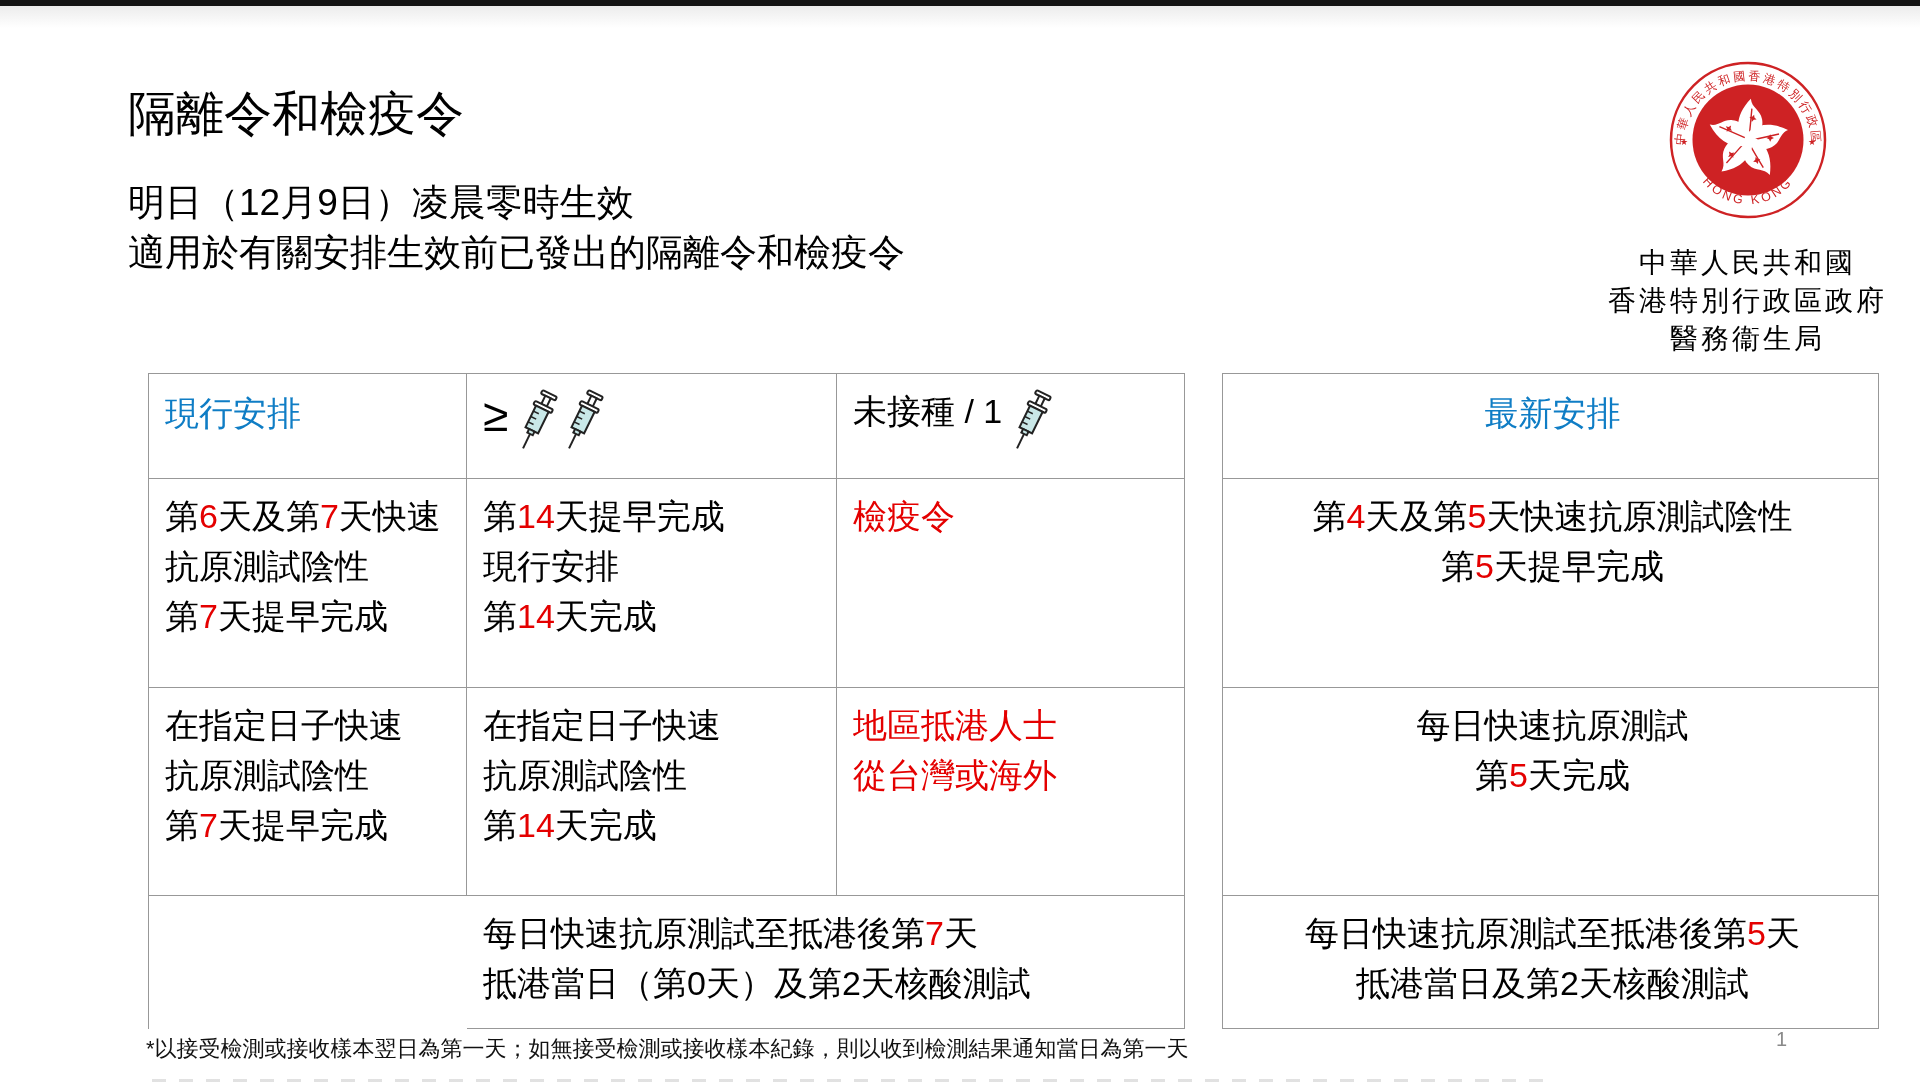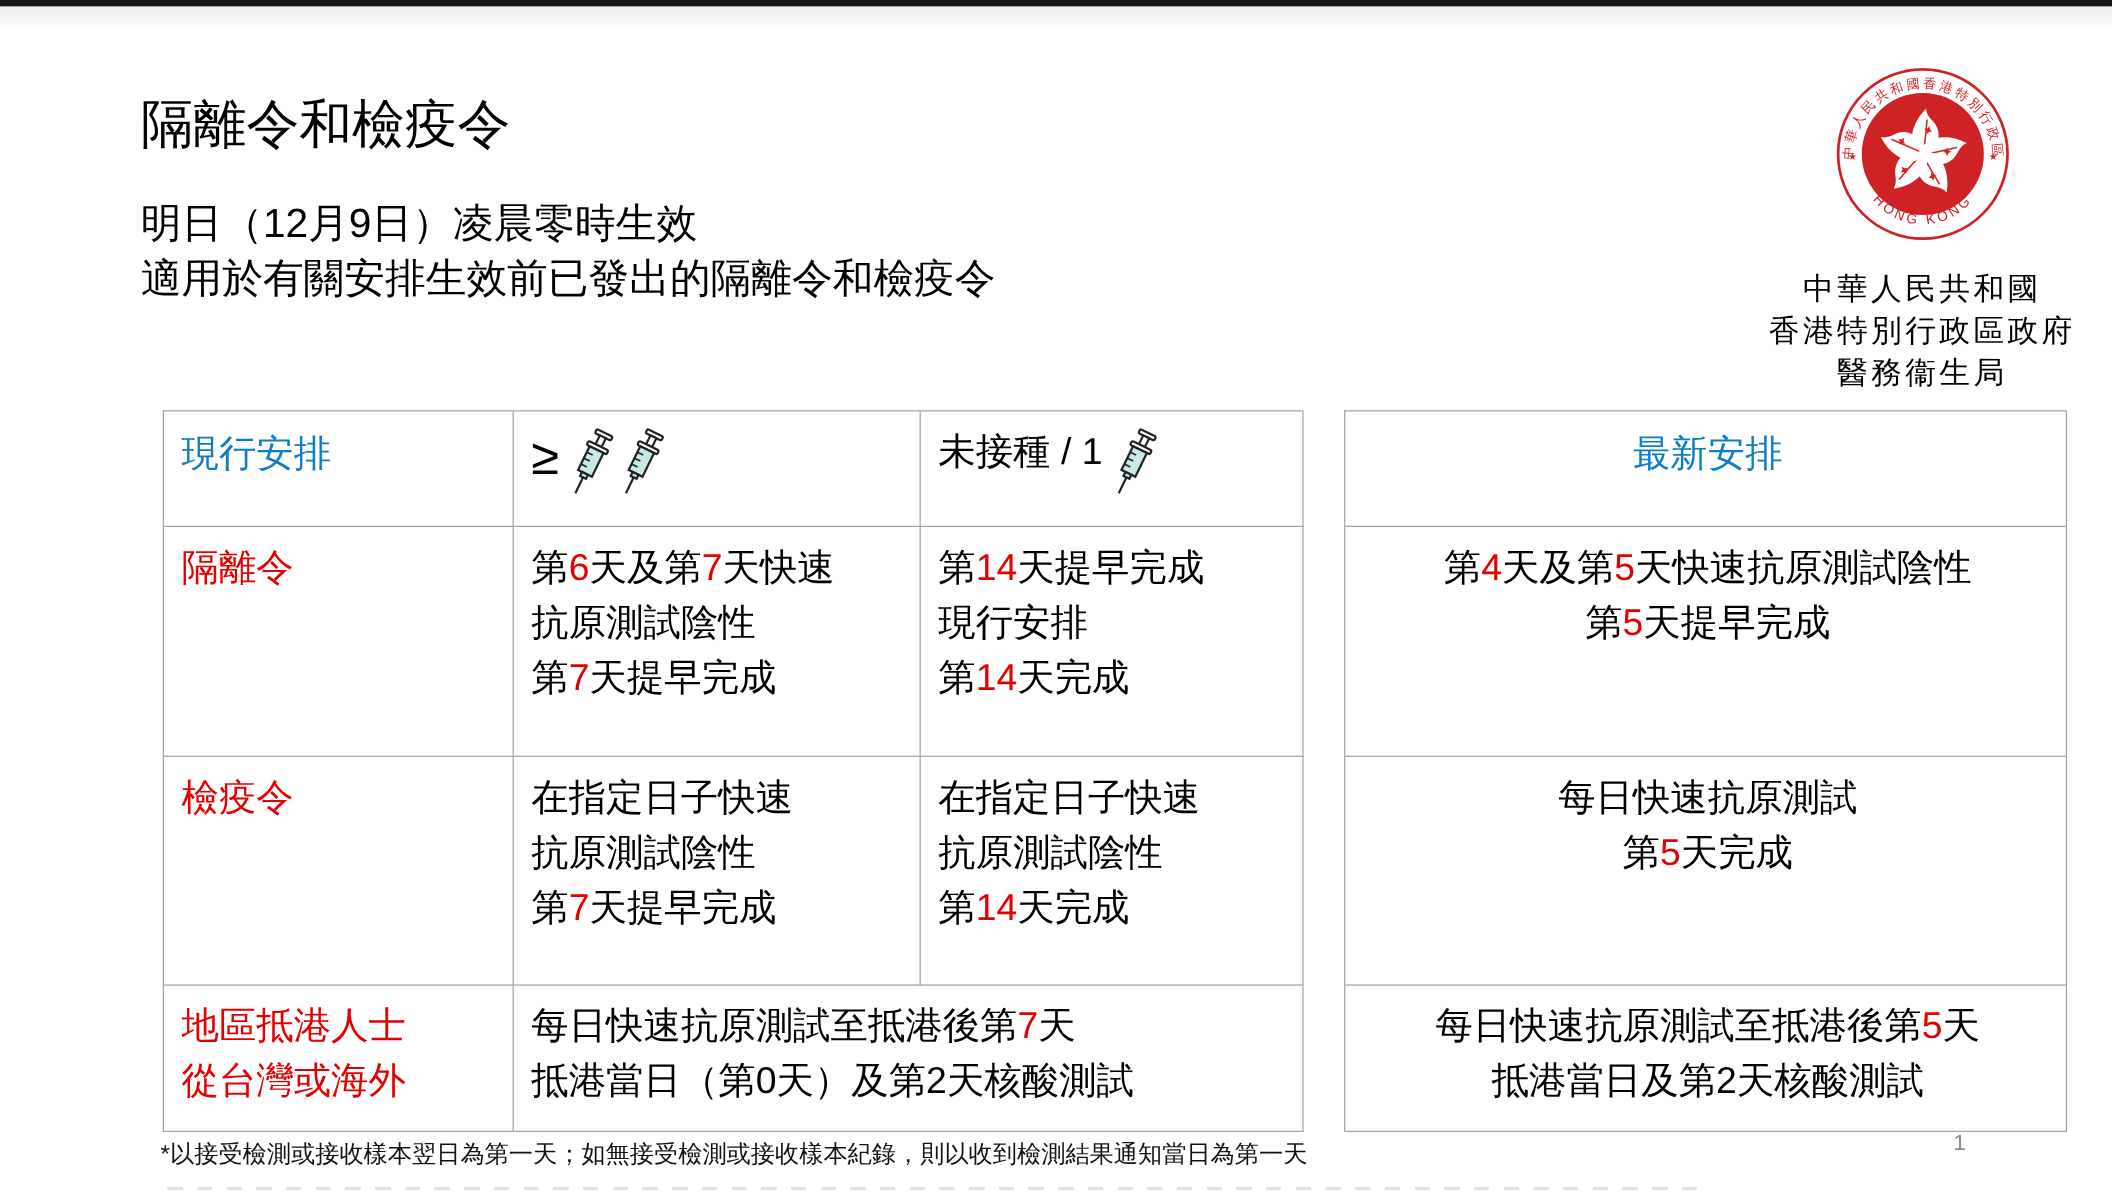--- a/index.html
+++ b/index.html
@@ -144,23 +144,20 @@
           <line x1="7" y1="24" x2="13" y2="24" stroke="#222" stroke-width="1.5"></line>
           <line x1="7" y1="30" x2="13" y2="30" stroke="#222" stroke-width="1.5"></line>
           <line x1="7" y1="36" x2="13" y2="36" stroke="#222" stroke-width="1.5"></line>
           <rect x="11" y="42" width="6" height="4" fill="#C9E8E8" stroke="#222" stroke-width="2"></rect>
           <line x1="14" y1="46" x2="14" y2="62" stroke="#222" stroke-width="2"></line>
         </svg>
       </span>
     </div>
   </div>
 
-  <div class="cell row-label">
-      <div><span>隔離令</span></div>
-    </div>
   <div class="cell">
       <div><span>第</span><span class="red-num">6</span><span>天及第</span><span class="red-num">7</span><span>天快速</span></div>
       <div><span>抗原測試陰性</span></div>
       <div><span>第</span><span class="red-num">7</span><span>天提早完成</span></div>
     </div>
   <div class="cell">
       <div><span>第</span><span class="red-num">14</span><span>天提早完成</span></div>
       <div><span>現行安排</span></div>
       <div><span>第</span><span class="red-num">14</span><span>天完成</span></div>
     </div>

